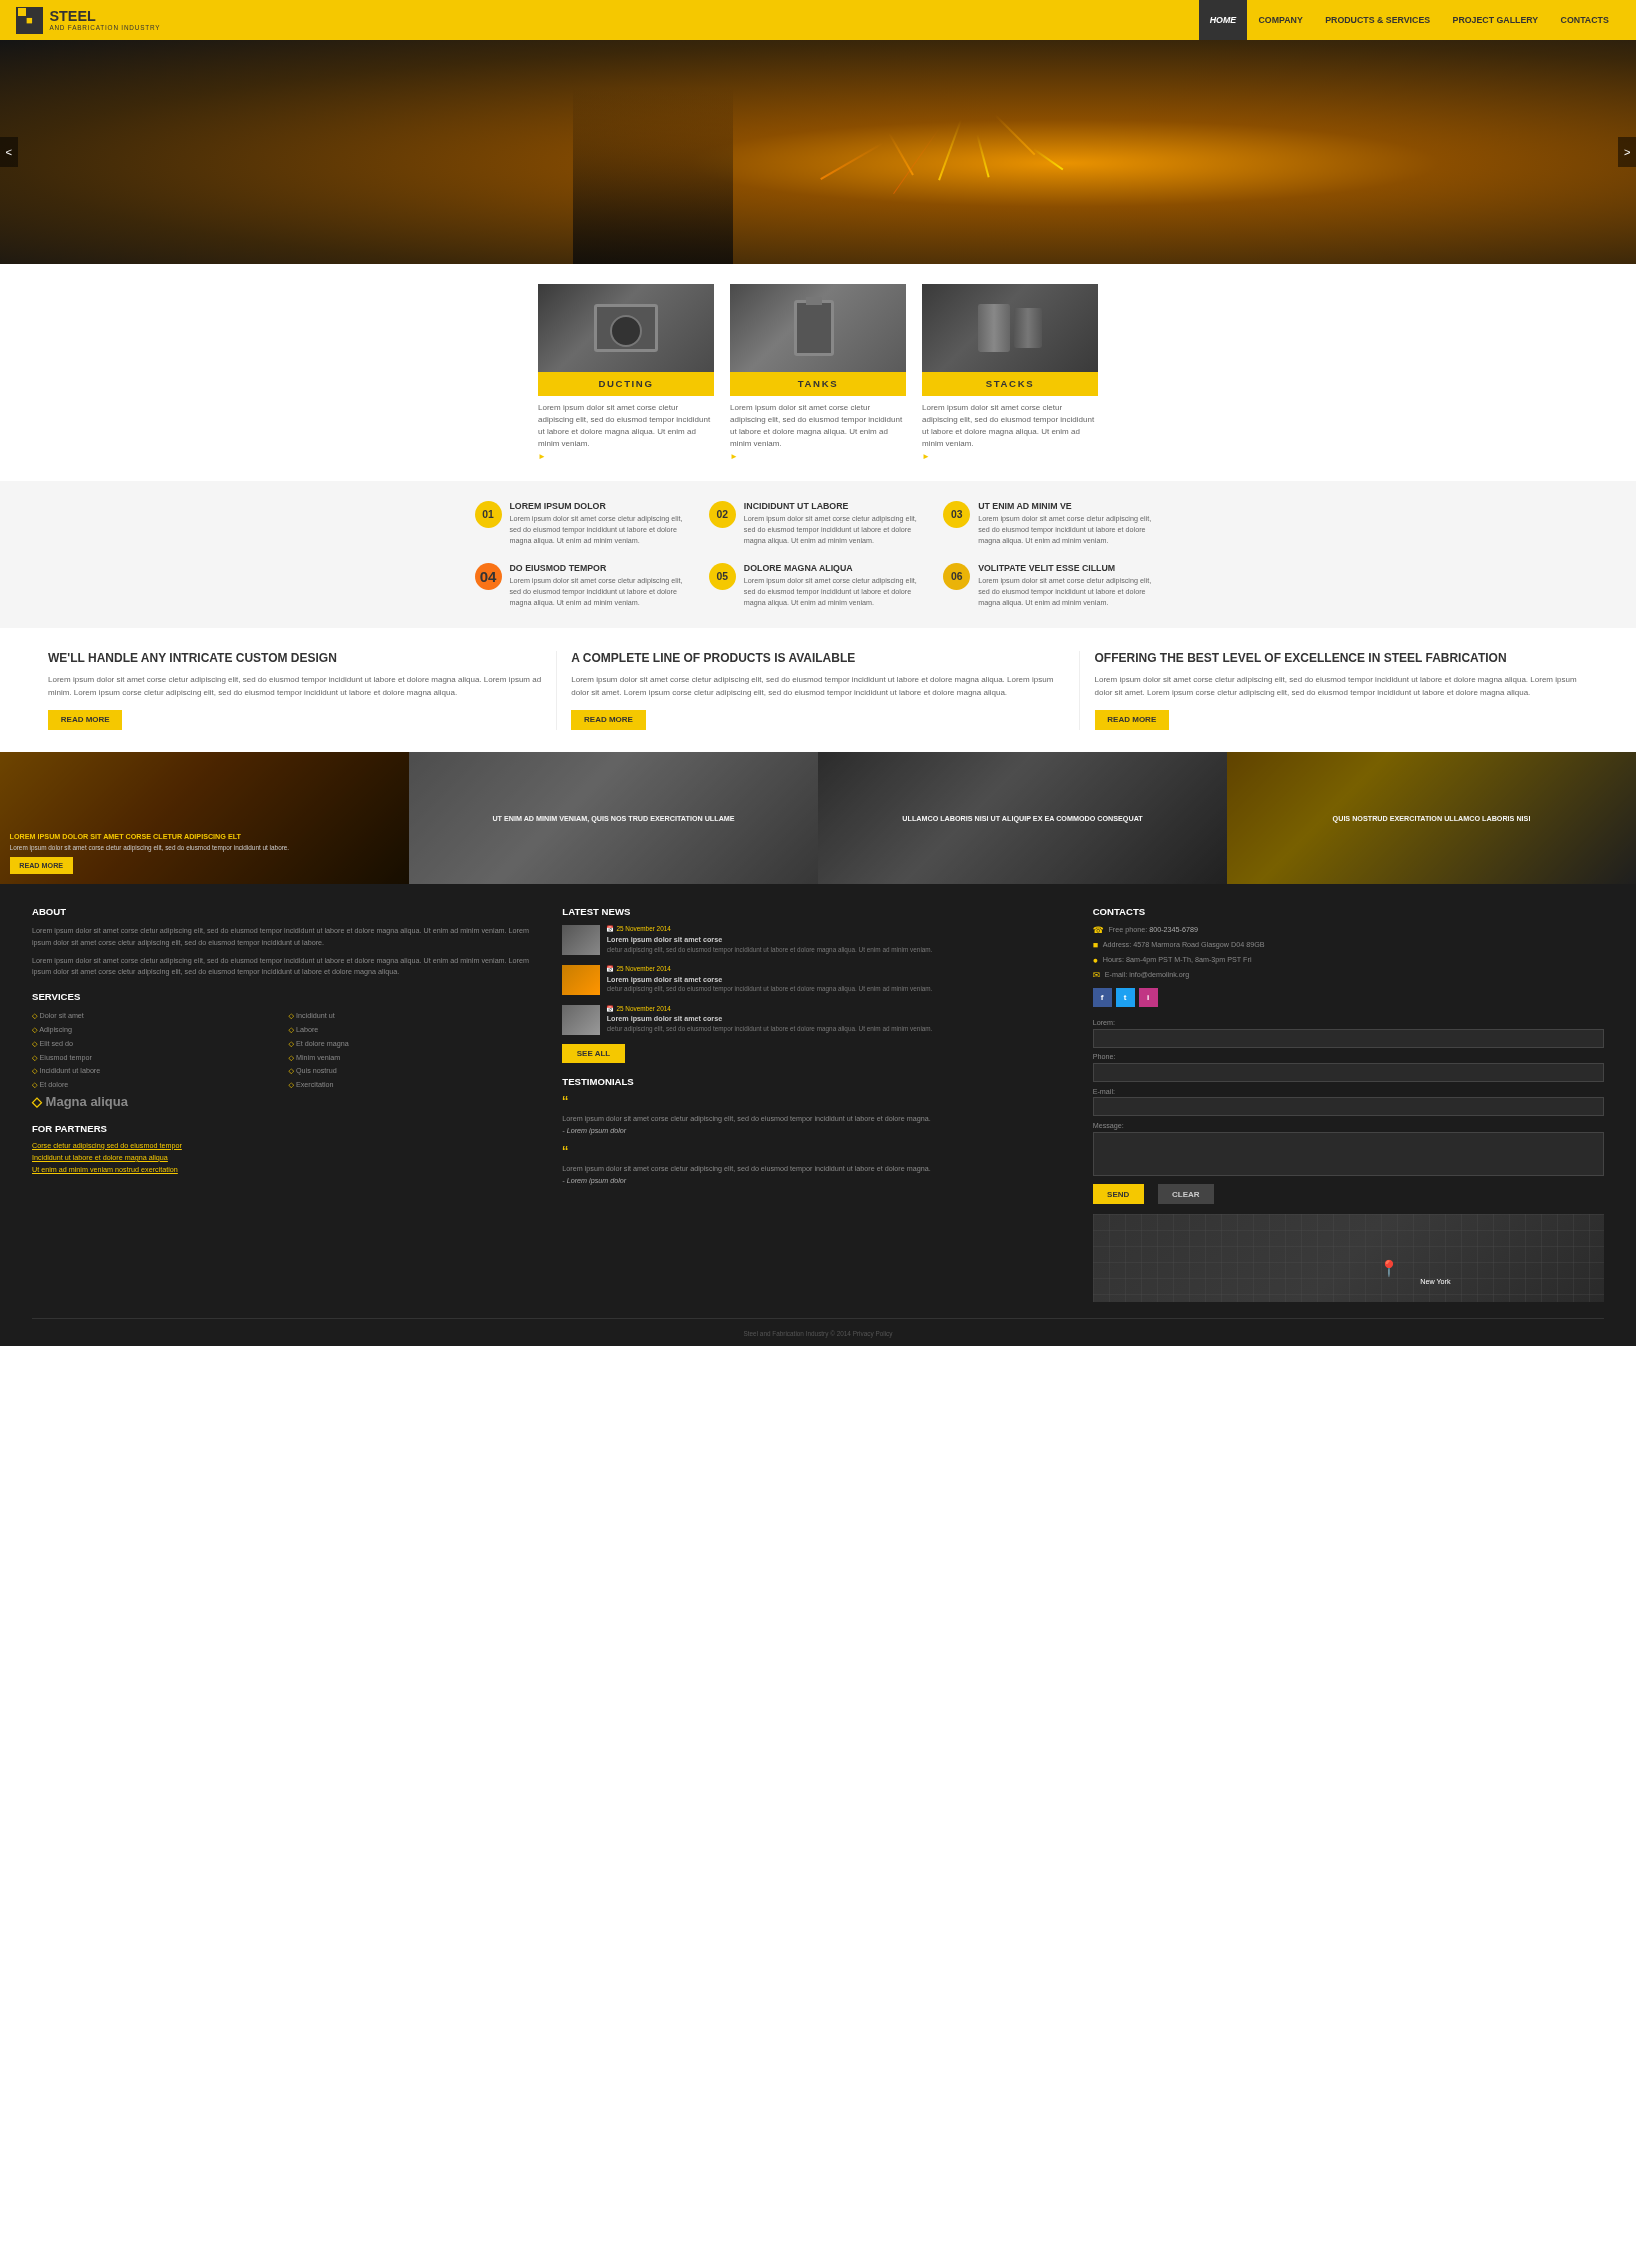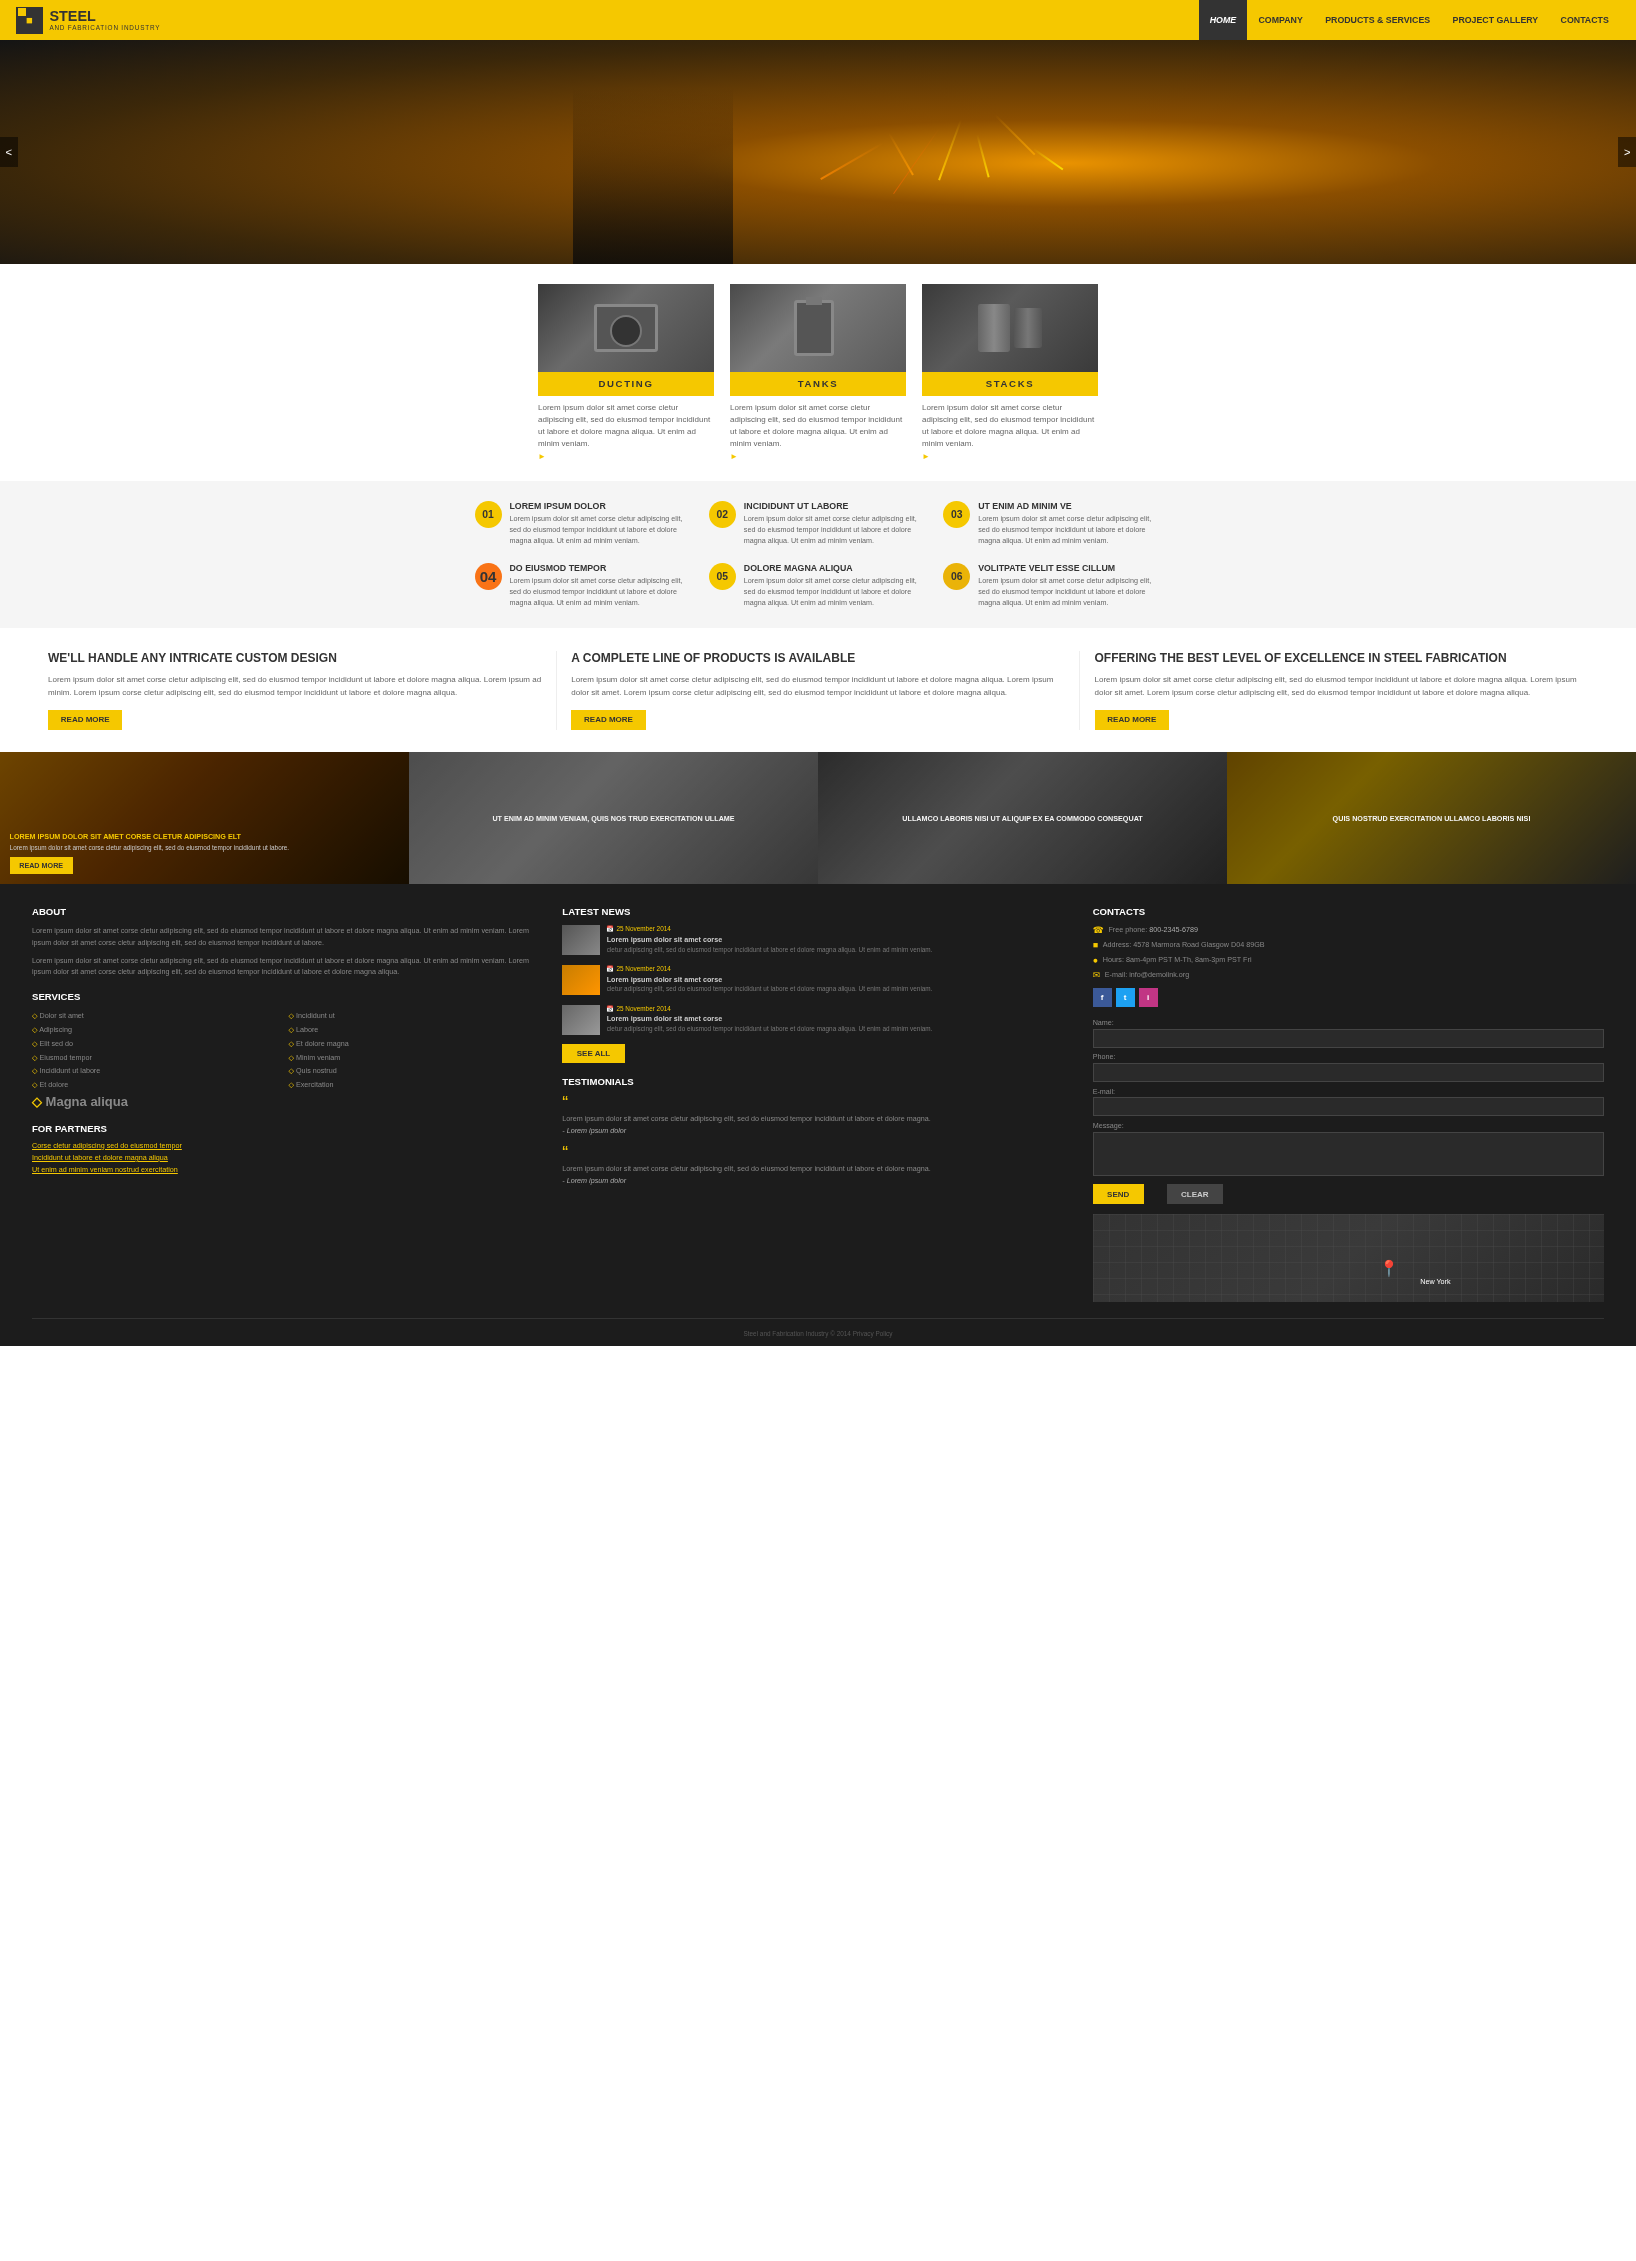--- a/index.html
+++ b/index.html
@@ -284,36 +284,36 @@
       </div>
 
       <div style="display:flex; gap:4px; margin-bottom:11.2px;">
         <div style="width:19px; height:19px; background:#3b5998; display:flex; align-items:center; justify-content:center; color:#fff; font-size:8px; font-weight:bold; cursor:pointer;">f</div>
         <div style="width:19px; height:19px; background:#1da1f2; display:flex; align-items:center; justify-content:center; color:#fff; font-size:8px; font-weight:bold; cursor:pointer;">t</div>
         <div style="width:19px; height:19px; background:#c13584; display:flex; align-items:center; justify-content:center; color:#fff; font-size:8px; font-weight:bold; cursor:pointer;">i</div>
       </div>
 
       <div>
         <div style="margin-bottom:4.8px;">
-          <label style="display:block; color:#888; font-size:7.2px; margin-bottom:1.6px;">Name:</label>
+          <label style="display:block; color:#888; font-size:7.2px; margin-bottom:1.6px;">Lorem:</label>
           <input type="text" style="width: 100%; background: rgb(42, 42, 42); border: 0.8px solid rgb(68, 68, 68); color: rgb(204, 204, 204); padding: 4px 6.4px; font-size: 7.2px;">
         </div>
         <div style="margin-bottom:4.8px;">
           <label style="display:block; color:#888; font-size:7.2px; margin-bottom:1.6px;">Phone:</label>
           <input type="text" style="width: 100%; background: rgb(42, 42, 42); border: 0.8px solid rgb(68, 68, 68); color: rgb(204, 204, 204); padding: 4px 6.4px; font-size: 7.2px;">
         </div>
         <div style="margin-bottom:4.8px;">
           <label style="display:block; color:#888; font-size:7.2px; margin-bottom:1.6px;">E-mail:</label>
           <input type="email" style="width: 100%; background: rgb(42, 42, 42); border: 0.8px solid rgb(68, 68, 68); color: rgb(204, 204, 204); padding: 4px 6.4px; font-size: 7.2px;">
         </div>
         <div style="margin-bottom:6.4px;">
           <label style="display:block; color:#888; font-size:7.2px; margin-bottom:1.6px;">Message:</label>
           <textarea style="width: 100%; background: rgb(42, 42, 42); border: 0.8px solid rgb(68, 68, 68); color: rgb(204, 204, 204); padding: 4px 6.4px; font-size: 7.2px; height: 44px; resize: none;"></textarea>
         </div>
-        <div style="display:flex; gap:23px;">
+        <div style="display:flex; gap:14px;">
           <button style="background:#f5c800; color:#333; border:none; padding:5.6px 14.4px; font-size:8px; font-weight:bold; cursor:pointer;">SEND</button>
           <button style="background:#444; color:#ccc; border:none; padding:5.6px 14.4px; font-size:8px; font-weight:bold; cursor:pointer;">CLEAR</button>
         </div>
       </div>
 
       <div style="width:100%; height:88px; background:#2a2a2a; margin-top:9.6px; position:relative; overflow:hidden;">
         <div style="width:100%; height:100%; background:linear-gradient(135deg, #333 0%, #3a3a3a 50%, #2a2a2a 100%);">
 
           <div style="position:absolute; inset:0; background-image: linear-gradient(rgba(80,80,80,0.3) 0.8px, transparent 0.8px), linear-gradient(90deg, rgba(80,80,80,0.3) 0.8px, transparent 0.8px); background-size: 16px 16px;"></div>
         </div>

